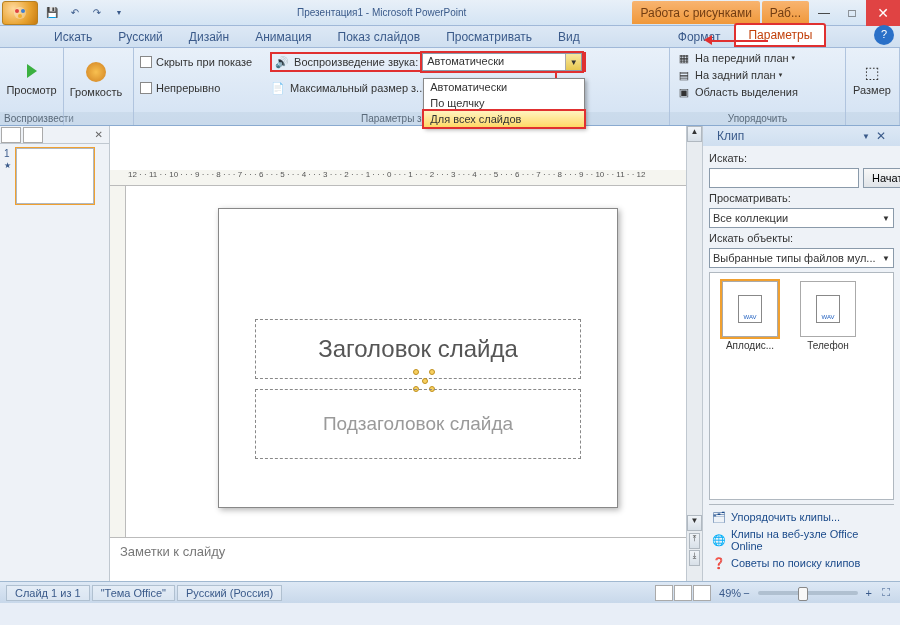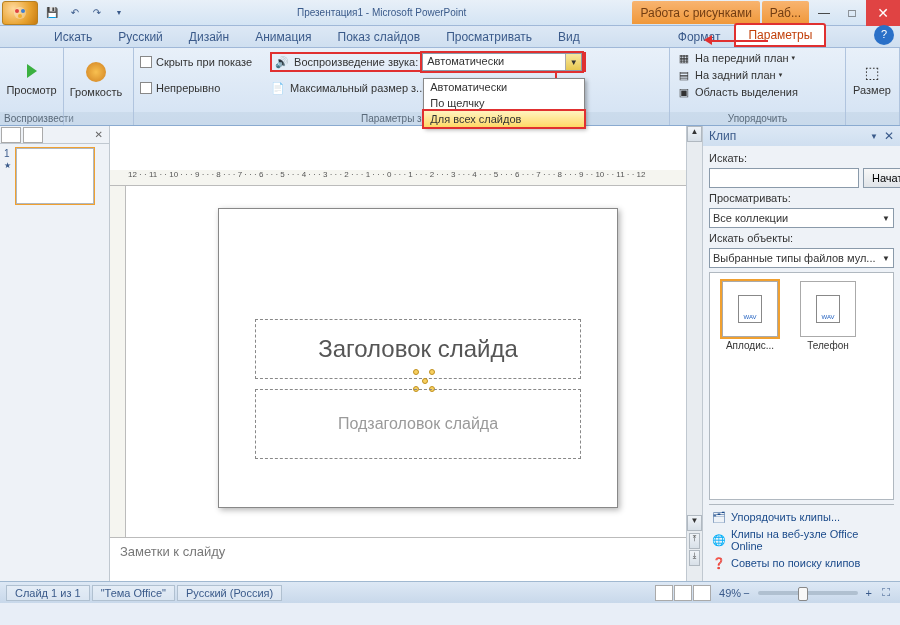--- a/index.html
+++ b/index.html
@@ -58,32 +58,32 @@
 .thumb-num{font-size:10px;color:#3a5a8a;width:10px;}
 .thumb-img{width:78px;height:56px;background:#fff;border:1px solid #b0b8c0;outline:1px solid #f0a030;box-shadow:0 0 0 1px #f0a030;}
 
 .editor{flex:1;background:#fff;position:relative;overflow:hidden;margin-top:44px;}
 .ruler-h{height:16px;background:#f5f5f0;border-bottom:1px solid #bbb;font-size:8px;color:#555;padding-left:18px;position:relative;white-space:nowrap;overflow:hidden;}
 .ruler-v{width:16px;background:#f5f5f0;border-right:1px solid #bbb;position:absolute;left:0;top:16px;bottom:0;}
 .canvas-wrap{position:absolute;left:18px;top:18px;right:2px;bottom:50px;background:#fff;overflow:hidden;}
 .slide{position:absolute;left:90px;top:20px;width:400px;height:300px;background:#fff;box-shadow:2px 2px 6px rgba(0,0,0,.3);border:1px solid #888;}
 .ph{position:absolute;border:1px dashed #888;display:flex;align-items:center;justify-content:center;color:#9a9a9a;font-family:'Calibri Light',sans-serif;}
 .ph-title{left:36px;top:110px;right:36px;height:60px;font-size:24px;color:#555;}
-.ph-sub{left:36px;top:180px;right:36px;height:70px;font-size:16px;}
+.ph-sub{left:36px;top:180px;right:36px;height:70px;font-size:19px;}
 .sound-obj{position:absolute;left:194px;top:160px;width:24px;height:24px;display:flex;flex-wrap:wrap;}
 .sh{width:6px;height:6px;background:#f8d060;border:1px solid #c09020;border-radius:50%;}
 .notes{position:absolute;left:0;right:0;bottom:0;height:44px;border-top:1px solid #bbb;background:#fff;padding:6px 10px;font-size:13px;color:#777;}
 
 .scrollbar-v{width:16px;background:#e8ecf0;border-left:1px solid #c0c8d0;display:flex;flex-direction:column;}
 .sb-btn{height:16px;background:linear-gradient(#f0f4f8,#d8e0e8);border:1px solid #b0b8c0;font-size:8px;text-align:center;}
 .sb-track{flex:1;}
 .sb-nav{height:50px;display:flex;flex-direction:column;gap:1px;padding:2px;}
 
 .clippane{width:198px;background:#eef2f7;border-left:1px solid #c0c8d0;display:flex;flex-direction:column;font-size:11px;}
-.clip-hdr{height:20px;background:linear-gradient(#dde8f5,#cfdff0);display:flex;align-items:center;padding:0 6px;font-size:12px;color:#3a5a8a;justify-content:center;}
+.clip-hdr{height:20px;background:linear-gradient(#dde8f5,#cfdff0);display:flex;align-items:center;padding:0 14px;font-size:12px;color:#3a5a8a;justify-content:center;}
 .clip-hdr .x{margin-left:auto;}
 .clip-body{padding:6px;display:flex;flex-direction:column;gap:4px;flex:1;}
 .clip-row-search{display:flex;gap:4px;}
 .clip-input{flex:1;height:20px;border:1px solid #8a9aaa;background:#fff;font-size:11px;padding:0 3px;}
 .clip-btn{height:20px;padding:0 8px;border:1px solid #8a9aaa;background:linear-gradient(#f8f8f8,#e0e4e8);font-size:11px;}
 .clip-select{width:100%;height:20px;border:1px solid #8a9aaa;background:#fff;font-size:11px;display:flex;align-items:center;padding:0 3px;}
 .clip-select .arr{margin-left:auto;font-size:8px;}
 .clip-results{flex:1;border:1px solid #b0b8c0;background:#fff;padding:8px;display:flex;gap:14px;align-items:flex-start;}
 .clip-item{width:64px;text-align:center;}
 .clip-thumb{width:56px;height:56px;border:1px solid #aaa;background:#fff;display:flex;align-items:center;justify-content:center;margin:0 auto;}

